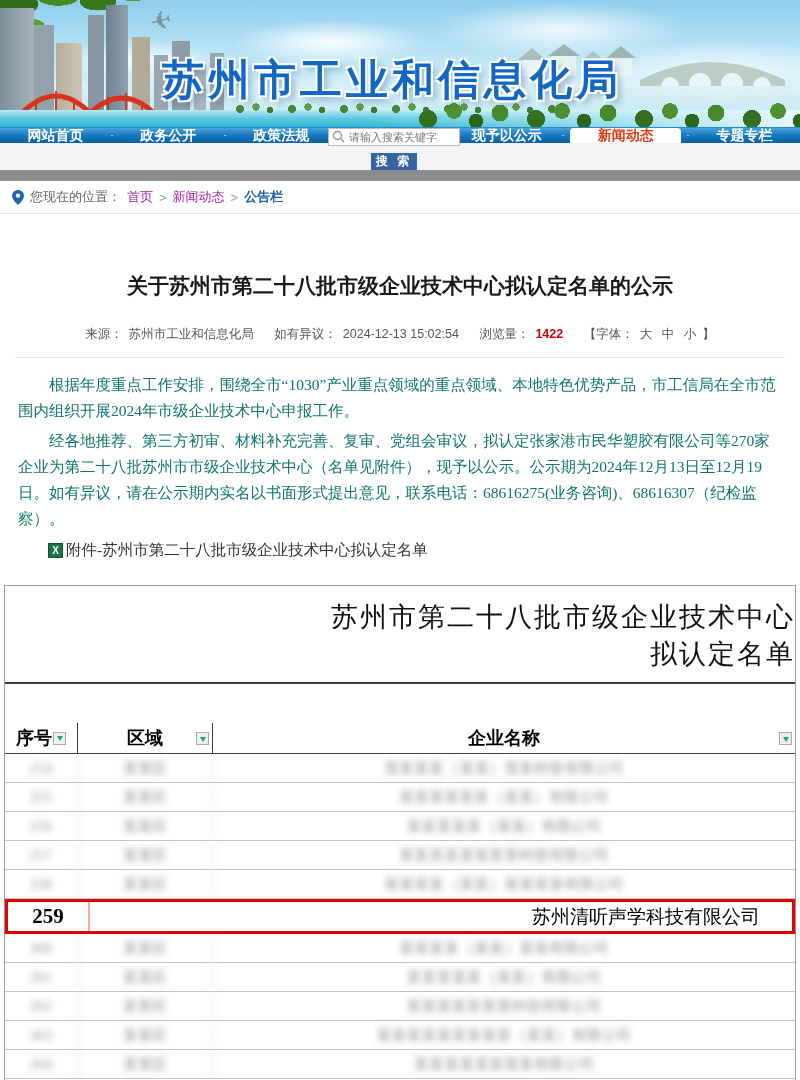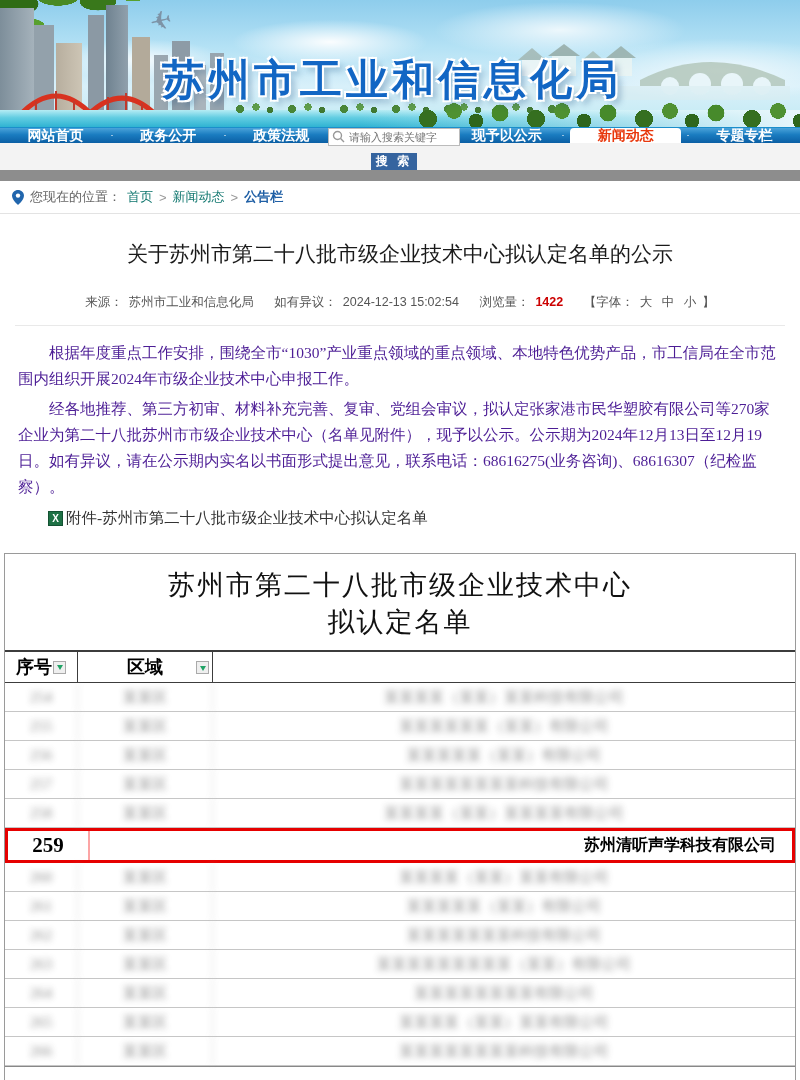--- a/index.html
+++ b/index.html
@@ -80,50 +80,50 @@
   .mag { position:absolute; left:4px; top:3px; }
   .search-btn { width:46px; height:21px; background:#35649f; color:#fff; border:none;
     font-size:12px; font-weight:bold; letter-spacing:3px; cursor:pointer;
     font-family:"Liberation Sans",sans-serif; }
   .grayband { height:11px; width:800px; background:#8d8d8d; }
 
   
   .breadcrumb { height:33px; display:flex; align-items:center; gap:6px;
     padding-left:12px; background:#fff; border-bottom:1px solid #e3e3e3;
     font-size:13px; color:#666; }
-  .crumb-link { color:#0f766e; cursor:pointer; }
+  .crumb-link { color:#a21caf; cursor:pointer; }
   .crumb-current { color:#1f5fa5; font-weight:bold; cursor:pointer; }
   .crumb-sep { color:#999; }
 
   
   .article { padding:0 18px; }
-  .article-title { margin-top:26px; text-align:center; font-size:21px;
-    font-weight:normal; color:#1a1a1a; }
+  .article-title { margin-top:58px; text-align:center; font-size:21px;
+    font-weight:bold; color:#1a1a1a; }
   .meta { margin-top:26px; text-align:center; font-size:12.5px; color:#555; }
   .meta span { margin:0 3px; }
   .meta .views-num { color:#c00; font-weight:bold; }
   .meta .font-ctl { cursor:pointer; }
   .meta-divider { border:none; border-top:1px solid #e9e9e9; margin:14px -3px 0; }
   .body-text { margin-top:14px; font-family:"Liberation Serif",serif;
-    font-size:15.5px; color:#4c1d95; line-height:26px; }
+    font-size:15.5px; color:#0f766e; line-height:26px; }
   .body-text p { text-indent:2em; margin-bottom:4px; }
   .attachment { display:flex; align-items:center; gap:3px; margin:8px 0 0 30px;
     font-family:"Liberation Serif",serif; font-size:15.5px; color:#333; cursor:pointer; }
   .xls-icon { width:15px; height:15px; background:#1e7145; color:#fff; font-size:10px;
     font-weight:bold; display:flex; align-items:center; justify-content:center;
     border:1px solid #145233; font-family:"Liberation Sans",sans-serif; }
 
   
   .sheet { margin:24px 4px 0; border:1px solid #9a9a9a; height:540px; overflow:hidden;
     font-family:"Liberation Serif",serif; background:#fff; }
-  .sheet-title { text-align:center; padding-top:13px; font-size:27px; line-height:37px;
+  .sheet-title { text-align:right; padding-top:13px; font-size:27px; line-height:37px;
     color:#111; letter-spacing:2px; }
   .tbl { margin-top:9px; border-top:2px solid #3c3c3c; border-bottom:1px solid #888; }
   .thead { display:flex; height:31px; border-bottom:1.5px solid #3c3c3c;
-    font-weight:bold; font-size:18px; color:#000; }
+    font-weight:bold; font-size:18px; color:#000;margin-top:39px; }
   .thead .cell { display:flex; align-items:center; justify-content:center;
     position:relative; }
   .c1 { width:73px; } .c2 { width:135px; } .c3 { flex:1; }
   .thead .c1, .thead .c2 { border-right:1.5px solid #3c3c3c; }
   .filter-btn { width:13px; height:13px; border:1px solid #aaa; background:#efefef;
     display:flex; align-items:center; justify-content:center; cursor:pointer; }
   .filter-btn i { display:block; width:0; height:0; border:3px solid transparent;
     border-top:5px solid #21a366; margin-top:4px; }
   .fb-inline { margin-left:1px; }
   .fb-right { position:absolute; right:3px; bottom:8px; }
@@ -131,21 +131,21 @@
   .trow .cell { display:flex; align-items:center; justify-content:center;
     font-size:15px; color:#444; }
   .trow .c1, .trow .c2 { border-right:1px solid #b9b9b9; }
   .blurred { filter:blur(3px); opacity:.6; }
   .hl-row { display:flex; height:35px; border:3px solid #e60000; background:#fff; }
   .hl-row .hc1 { width:82px; border-right:2px solid #fca5a5; display:flex;
     align-items:center; justify-content:center; font-weight:bold; font-size:21px; }
   .hl-row .hc2 { width:158px; border-right:1px solid #333; display:flex;
     align-items:center; justify-content:center; font-weight:bold; font-size:19px; }
   .hl-row .hc3 { flex:1; display:flex; align-items:center; justify-content:flex-end;
-    padding-right:16px; font-weight:bold; font-size:16px; }
+    padding-right:32px; font-weight:normal; font-size:19px; }
 </style>
 </head>
 <body>
 
 <div class="banner">
   <div class="clouds"></div>
   <div class="leaves"></div>
   <span class="plane">✈</span>
   <div class="city">
     <div class="b b1"></div>
@@ -270,20 +270,26 @@
         <span class="filter-btn fb-inline">
             <i></i>
           </span>
       </div>
       <div class="cell c2">
         <span>区域</span>
         <span class="filter-btn fb-right">
             <i></i>
           </span>
       </div>
+      <div class="cell c3">
+        <span>企业名称</span>
+        <span class="filter-btn fb-right">
+            <i></i>
+          </span>
+      </div>
     </div>
 
     <div class="trow">
       <div class="cell c1 blurred">254</div>
       <div class="cell c2 blurred">某某区</div>
       <div class="cell c3 blurred">某某某某（某某）某某科技有限公司</div>
     </div>
     <div class="trow">
       <div class="cell c1 blurred">255</div>
       <div class="cell c2 blurred">某某区</div>

